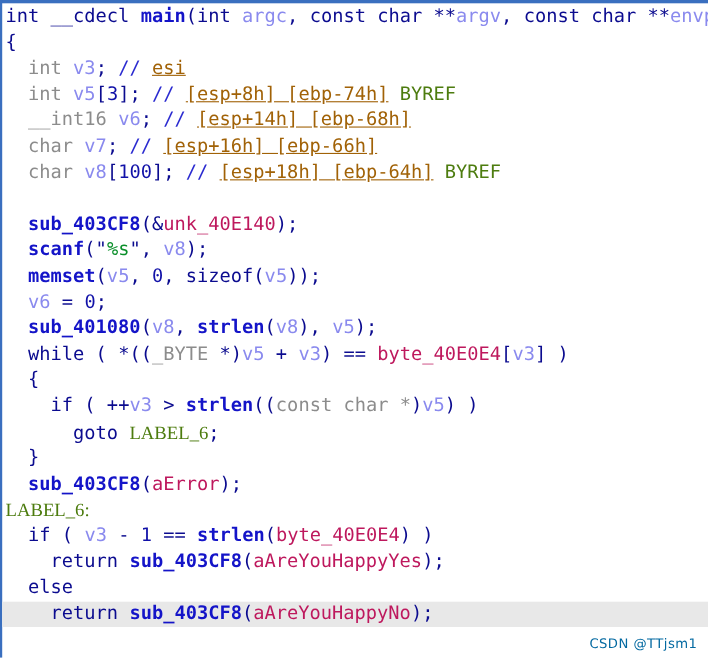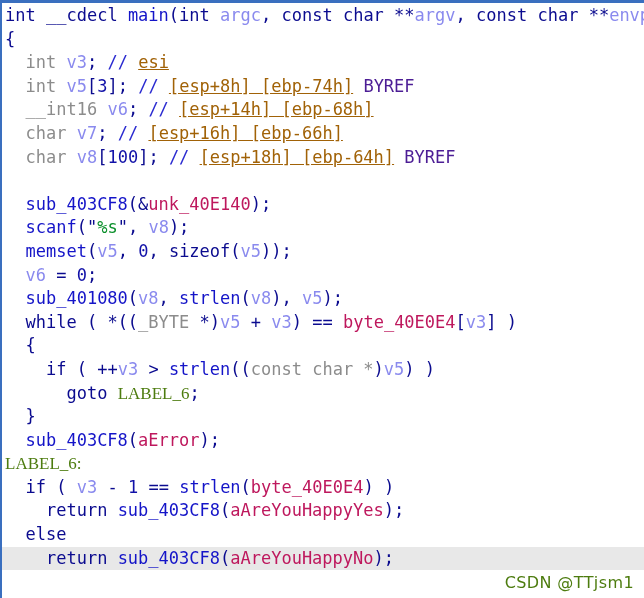--- a/index.html
+++ b/index.html
@@ -40,39 +40,39 @@
     letter-spacing: 0px;
     padding-left: 3px;
     color: #0000b0;
   }
   .line.hl {
     background: #e8e8e8;
   }
 
   
   .kw   { color: #0b0b8f; }            
-  .fn   { color: #1414c8; }            
+  .fn   { color: #1414c8; font-weight: bold; }            
   .var  { color: #8a8aee; text-align: right; }            
   .num  { color: #1111a8; }            
   .str  { color: #0a8f2a; }            
   .cmt  { color: #a16207; text-decoration: underline; }            
   .cmtsl{ color: #2a2ad0; }            
   .type { color: #8c8c8c; }            
   .pun  { color: #0b0b8f; }            
   .lbl  { color: #4d7c0f; font-family: Liberation Serif, serif; }            
-  .byref{ color: #4c1d95; }
+  .byref{ color: #4d7c0f; }
   .glob { color: #be185d; }            
 
   #watermark {
     position: absolute;
     right: 10px;
     bottom: 6px;
     font-family: "DejaVu Sans", "Liberation Sans", sans-serif;
-    font-size: 16px;
-    color: #4d7c0f;
+    font-size: 12px;
+    color: #0369a1;
     letter-spacing: 0.4px;
     user-select: none;
   }
 </style>
 </head>
 <body>
 
 <div id="pseudocode-view">
   <div class="code-area">
 

